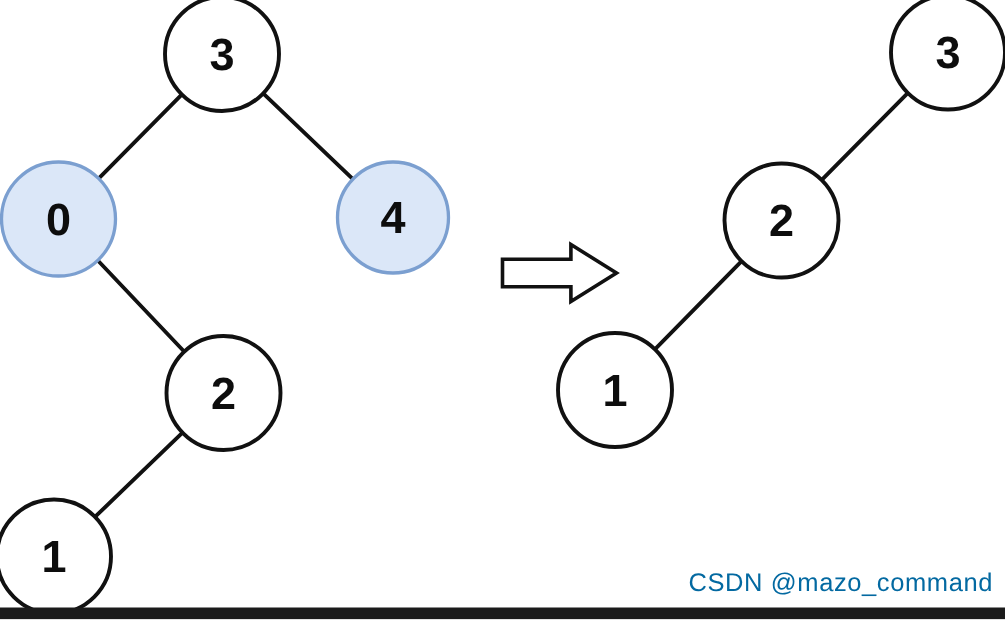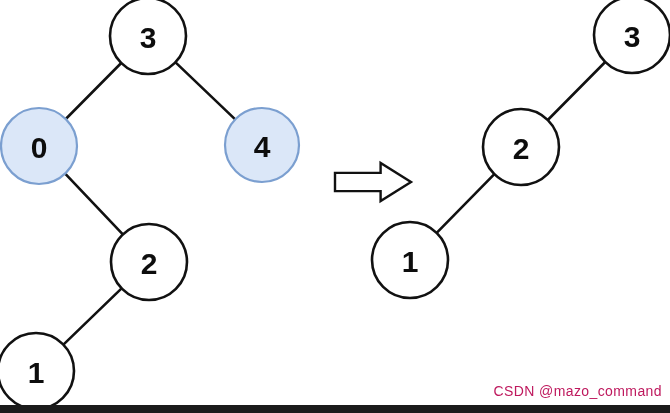--- a/index.html
+++ b/index.html
@@ -56,22 +56,22 @@
     stroke-linejoin: miter;
   }
   .bottom-rule {
     fill: #1b1b1b;
   }
   .watermark {
     position: absolute;
     right: 8px;
     bottom: 14px;
     font-family: "Liberation Sans", sans-serif;
-    font-size: 14px;
-    color: #be185d;
+    font-size: 17px;
+    color: #0369a1;
     letter-spacing: 0.4px;
     white-space: nowrap;
     user-select: none;
   }
 </style>
 </head>
 <body>
 
 <div id="canvas">
 

